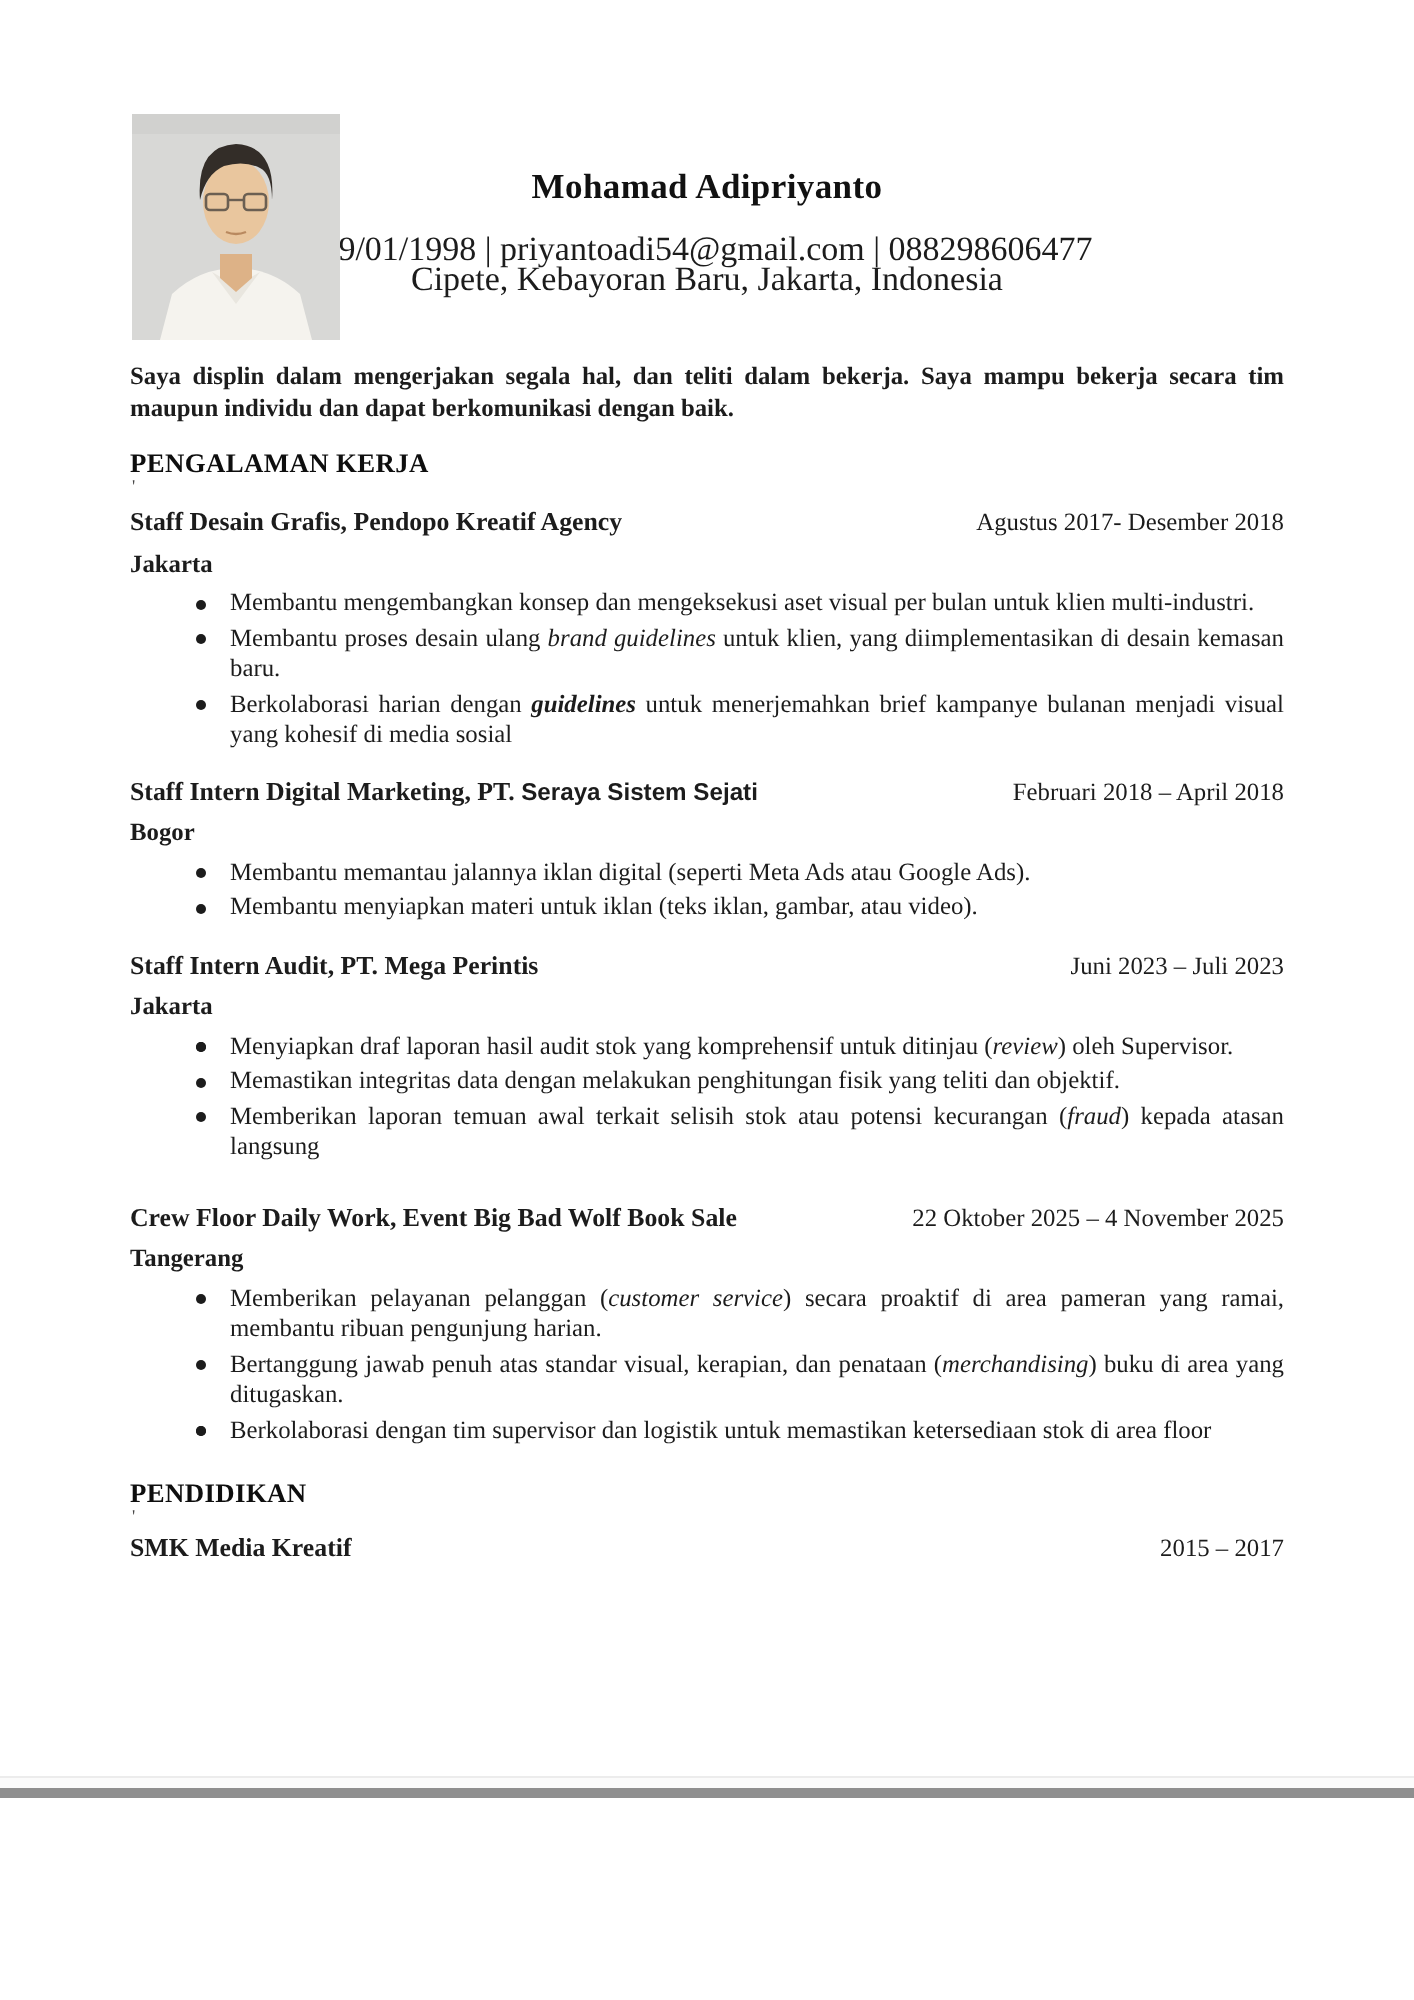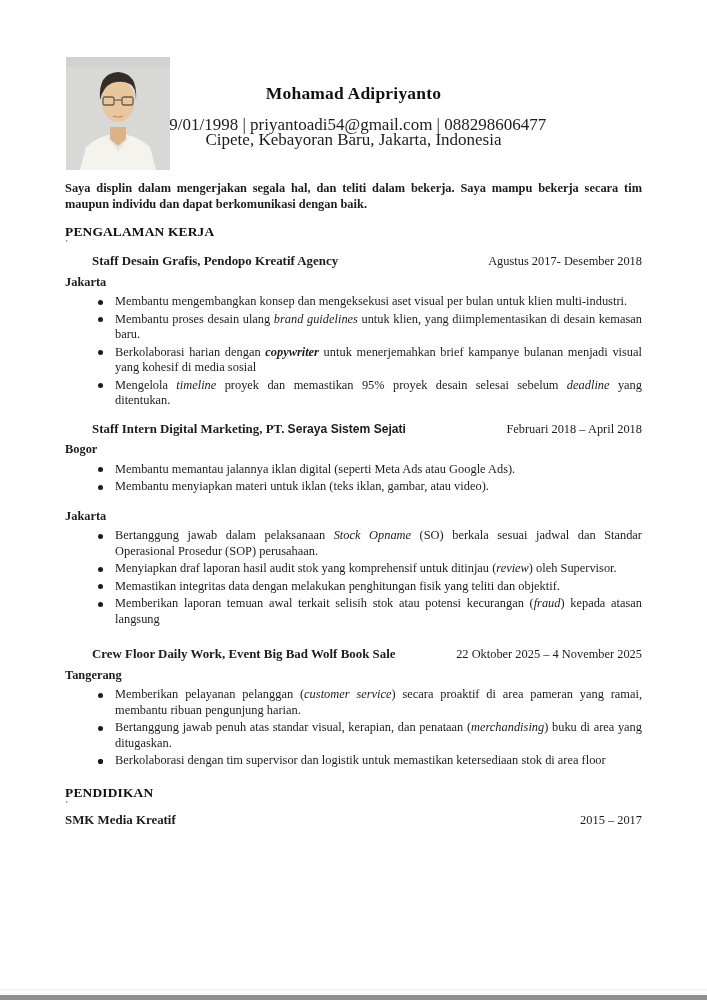--- a/index.html
+++ b/index.html
@@ -1,20 +1,20 @@
 <!DOCTYPE html>
 <html><head>
 <meta charset="utf-8">
 <style>
   * { margin:0; padding:0; box-sizing:border-box; }
   html,body { background:#ffffff; }
   body { width:707px; height:1000px; overflow:hidden; }
 
   .page {
-    position:relative; width:707px; height:1000px; background:#ffffff;
+    position:relative; width:707px; height:899px; background:#ffffff;
     color:#1c1c1c; font-family:"Liberation Serif", serif;
     font-size:12.4px; line-height:15.5px; padding:57px 65px 0 65px;
   }
 
   
   .photo { position:absolute; left:66px; top:57px; width:104px; height:113px; overflow:hidden; }
   .header { height:113px; }
   .header-text { text-align:center; padding-top:26px; }
   .name { font-size:17.5px; line-height:20px; font-weight:bold; color:#111; letter-spacing:.2px; }
   .contact { font-size:17px; line-height:15px; margin-top:0; }
@@ -26,21 +26,21 @@
   
   .section-h { font-size:13.4px; line-height:16px; font-weight:bold; color:#0e0e0e; margin-top:12px; letter-spacing:.2px; }
   .section-h.edu { margin-top:16px; }
   .stray { font-size:9px; line-height:6px; height:6px; color:#444; padding-left:1px; }
 
   
   .job { margin-top:13px; }
   .job:first-child { margin-top:8px; }
   .job:nth-child(3) { margin-top:14px; }
   .job:nth-child(4) { margin-top:20px; }
-  .job-head { display:flex; justify-content:space-between; align-items:baseline;margin-left:27px; }
+  .job-head { display:flex; justify-content:space-between; align-items:baseline; }
   .job-title { font-size:12.9px; font-weight:bold; line-height:15.5px; padding-right:10px; }
   .job-dates { font-size:12.4px; white-space:nowrap; font-weight:normal; }
   .job-loc { font-weight:bold; margin-top:5px; line-height:15.5px; }
   .bullets { list-style:none; margin-top:4px; }
   .bullets li { position:relative; padding-left:50px; text-align:justify; margin-bottom:2px; }
   .dot { position:absolute; left:33px; top:5.5px; width:5px; height:5px; border-radius:50%; background:#1c1c1c; }
   .it { font-style:italic; }
   .bit { font-style:italic; font-weight:bold; }
   .sans { font-family:Liberation Sans, sans-serif; font-size:12.1px; }
 
@@ -90,41 +90,44 @@
   <div>
   <section class="job">
     <div class="job-head">
       <h3 class="job-title"><span class="">Staff Desain Grafis, Pendopo Kreatif Agency</span></h3>
       <span class="job-dates">Agustus 2017- Desember 2018</span>
     </div>
     <div class="job-loc">Jakarta</div>
     <ul class="bullets">
           <li><span class="dot"></span><span class="btext"><span class="">Membantu mengembangkan konsep dan mengeksekusi aset visual per bulan untuk klien multi-industri.</span></span></li>
           <li><span class="dot"></span><span class="btext"><span class="">Membantu proses desain ulang </span><span class="it">brand guidelines</span><span class=""> untuk klien, yang diimplementasikan di desain kemasan baru.</span></span></li>
-          <li><span class="dot"></span><span class="btext"><span class="">Berkolaborasi harian dengan </span><span class="bit">copywriter</span><span class=""> untuk menerjemahkan brief kampanye bulanan menjadi visual yang kohesif di media sosial</span></span></li>
-          <li><span class="dot"></span><span class="btext"><span class="">Mengelola </span><span class="it">timeline</span><span class=""> proyek dan memastikan 95% proyek desain selesai sebelum </span><span class="it">deadline</span><span class=""> yang ditentukan.</span></span></li>
+          <li><span class="dot"></span><span class="btext"><span class="">Berkolaborasi harian dengan </span><span class="bit">guidelines</span><span class=""> untuk menerjemahkan brief kampanye bulanan menjadi visual yang kohesif di media sosial</span></span></li>
         </ul>
   </section>
 
   <section class="job">
     <div class="job-head">
       <h3 class="job-title"><span class="">Staff Intern Digital Marketing, PT. </span><span class="sans">Seraya Sistem Sejati</span></h3>
       <span class="job-dates">Februari 2018 – April 2018</span>
     </div>
     <div class="job-loc">Bogor</div>
     <ul class="bullets">
           <li><span class="dot"></span><span class="btext"><span class="">Membantu memantau jalannya iklan digital (seperti Meta Ads atau Google Ads).</span></span></li>
           <li><span class="dot"></span><span class="btext"><span class="">Membantu menyiapkan materi untuk iklan (teks iklan, gambar, atau video).</span></span></li>
         </ul>
   </section>
 
   <section class="job">
+    <div class="job-head">
+      <h3 class="job-title"><span class="">Staff Intern Audit, PT. Mega Perintis</span></h3>
+      <span class="job-dates">Juni 2023 – Juli 2023</span>
+    </div>
     <div class="job-loc">Jakarta</div>
     <ul class="bullets">
-          <li><span class="dot"></span><span class="btext"><span class="">Bertanggung jawab dalam pelaksanaan </span><span class="it">Stock Opname</span><span class=""> (SO) berkala sesuai jadwal dan Standar Operasional Prosedur (SOP) perusahaan.</span></span></li>
+          <li><span class="dot"></span></li>
           <li><span class="dot"></span><span class="btext"><span class="">Menyiapkan draf laporan hasil audit stok yang komprehensif untuk ditinjau (</span><span class="it">review</span><span class="">) oleh Supervisor.</span></span></li>
           <li><span class="dot"></span><span class="btext"><span class="">Memastikan integritas data dengan melakukan penghitungan fisik yang teliti dan objektif.</span></span></li>
           <li><span class="dot"></span><span class="btext"><span class="">Memberikan laporan temuan awal terkait selisih stok atau potensi kecurangan (</span><span class="it">fraud</span><span class="">) kepada atasan langsung</span></span></li>
         </ul>
   </section>
 
   <section class="job">
     <div class="job-head">
       <h3 class="job-title"><span class="">Crew Floor Daily Work, Event Big Bad Wolf Book Sale</span></h3>
       <span class="job-dates">22 Oktober 2025 – 4 November 2025</span>

